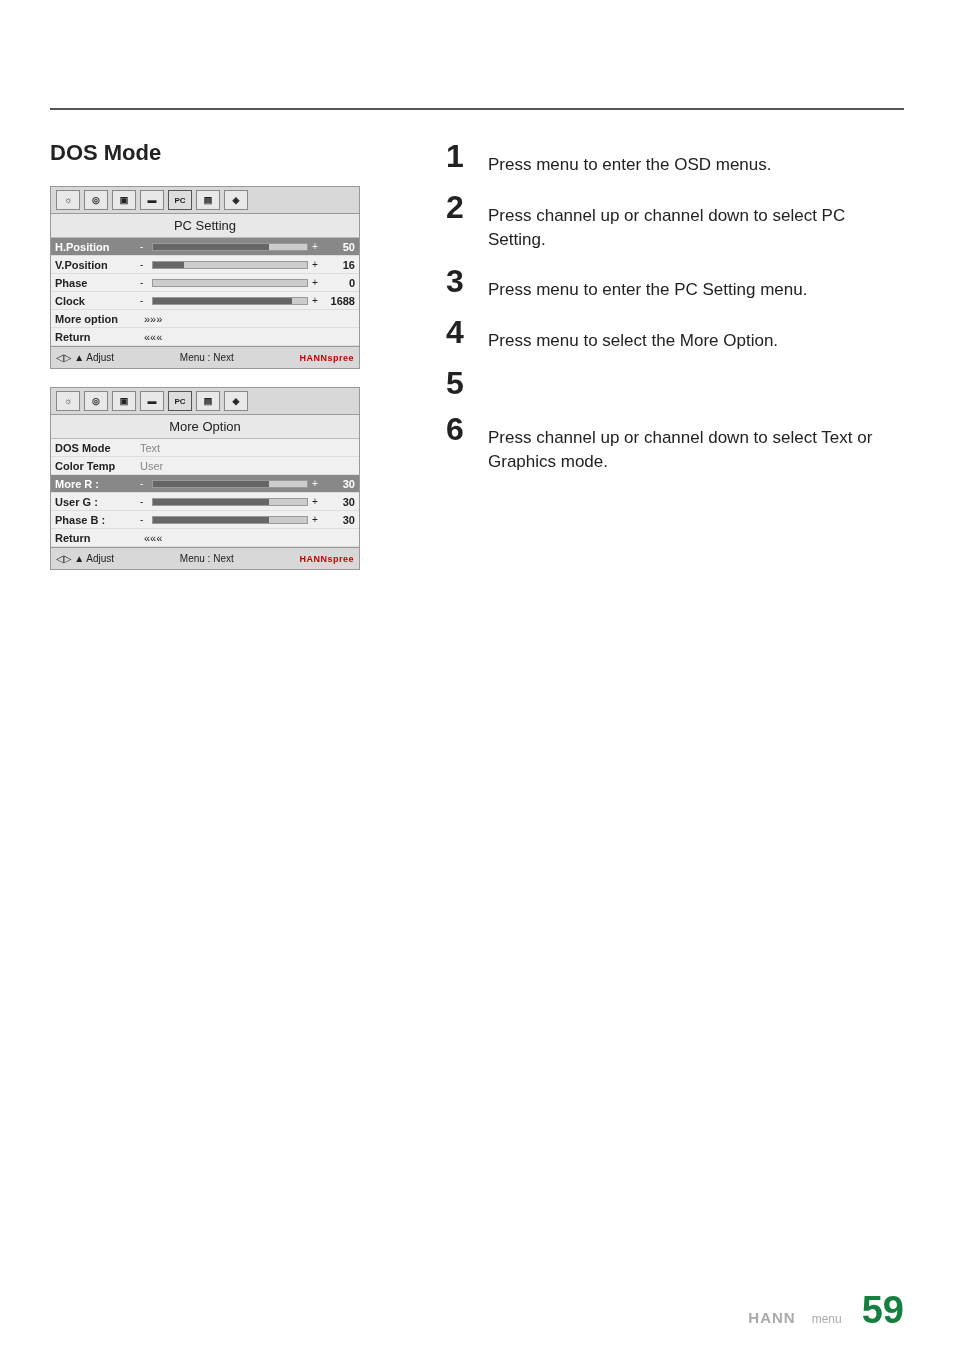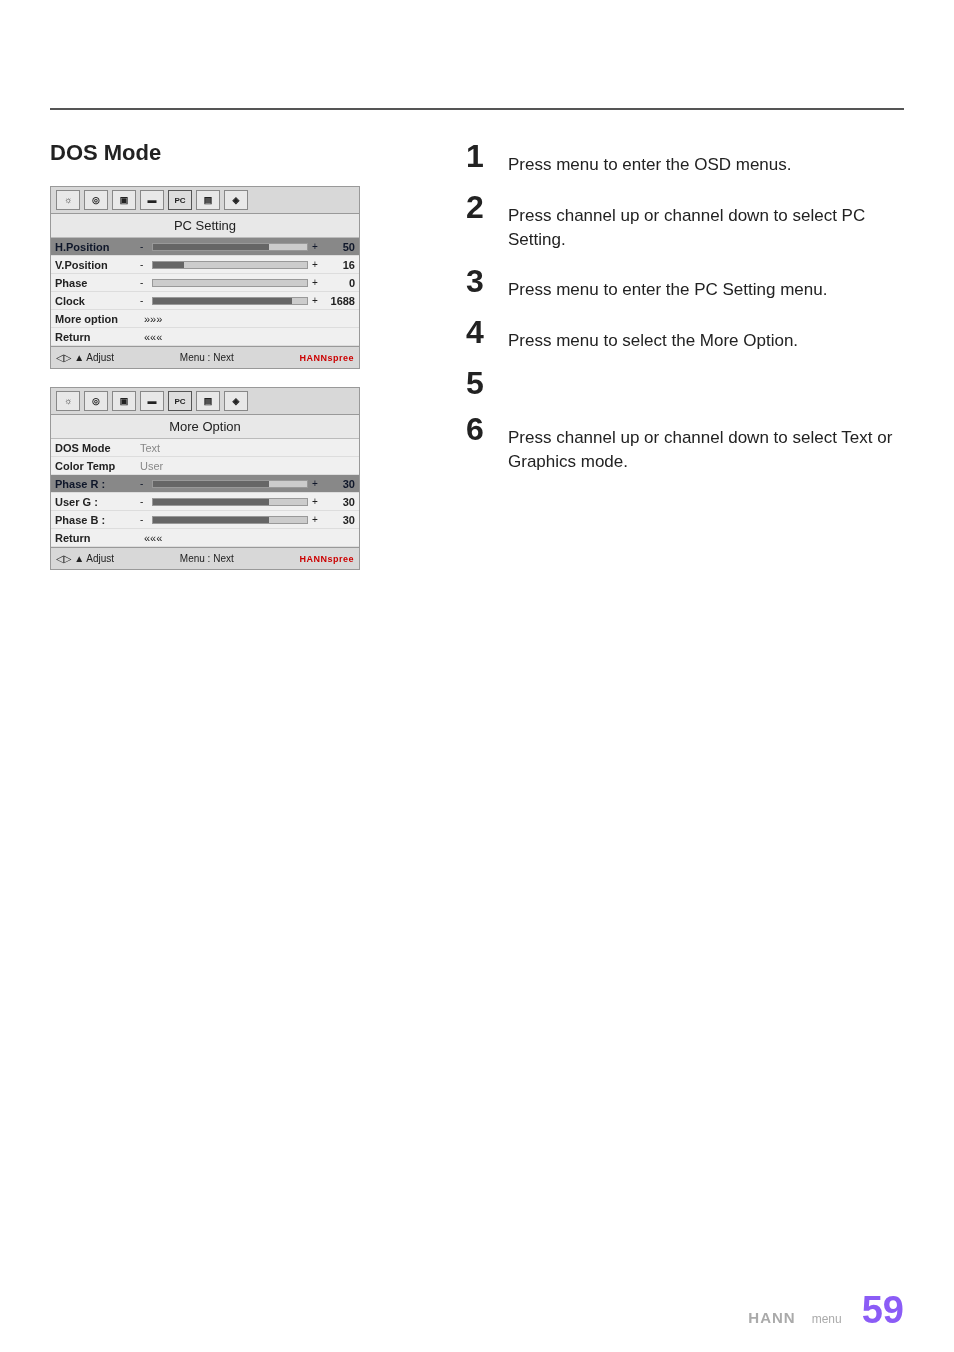--- a/index.html
+++ b/index.html
@@ -24,21 +24,21 @@
 
     
     .main-content {
       position: absolute;
       top: 130px;
       left: 50px;
       right: 50px;
       bottom: 80px;
       display: flex;
       flex-direction: row;
-      gap: 36px;
+      gap: 16px;
     }
 
     
     .left-col {
       width: 380px;
       flex-shrink: 0;
     }
 
     .section-title {
       font-size: 22px;
@@ -100,21 +100,21 @@
     .osd-row {
       display: flex;
       align-items: center;
       border-bottom: 1px solid #ddd;
       padding: 2px 4px;
       min-height: 18px;
     }
 
     .osd-row.highlighted {
       background: #888;
-      color: #0f172a;
+      color: #ffffff;
     }
 
     .osd-row-label {
       font-weight: bold;
       font-size: 11px;
       width: 85px;
       flex-shrink: 0;
     }
 
     .osd-row-minus {
@@ -211,21 +211,21 @@
       bottom: 20px;
       right: 50px;
       display: flex;
       align-items: baseline;
       gap: 16px;
     }
 
     .brand-page {
       font-size: 38px;
       font-weight: bold;
-      color: #8b5cf6;
+      color: #15803d;
       margin-left: 4px;
     }
 
     .osd-row-text {
       font-size: 11px;
       color: #888;
     }
   </style>
 </head>
 <body>
@@ -322,21 +322,21 @@
         <span class="osd-row-label">DOS Mode</span>
         <span class="osd-row-text">Text</span>
       </div>
 
       <div class="osd-row">
         <span class="osd-row-label">Color Temp</span>
         <span class="osd-row-text">User</span>
       </div>
 
       <div class="osd-row highlighted">
-        <span class="osd-row-label">Phase R :</span>
+        <span class="osd-row-label">More R :</span>
         <span class="osd-row-minus">-</span>
         <div class="osd-row-bar">
           <div class="osd-row-bar-fill" style="width:75%"></div>
         </div>
         <span class="osd-row-plus">+</span>
         <span class="osd-row-value">30</span>
       </div>
 
       <div class="osd-row">
         <span class="osd-row-label">User G :</span>

